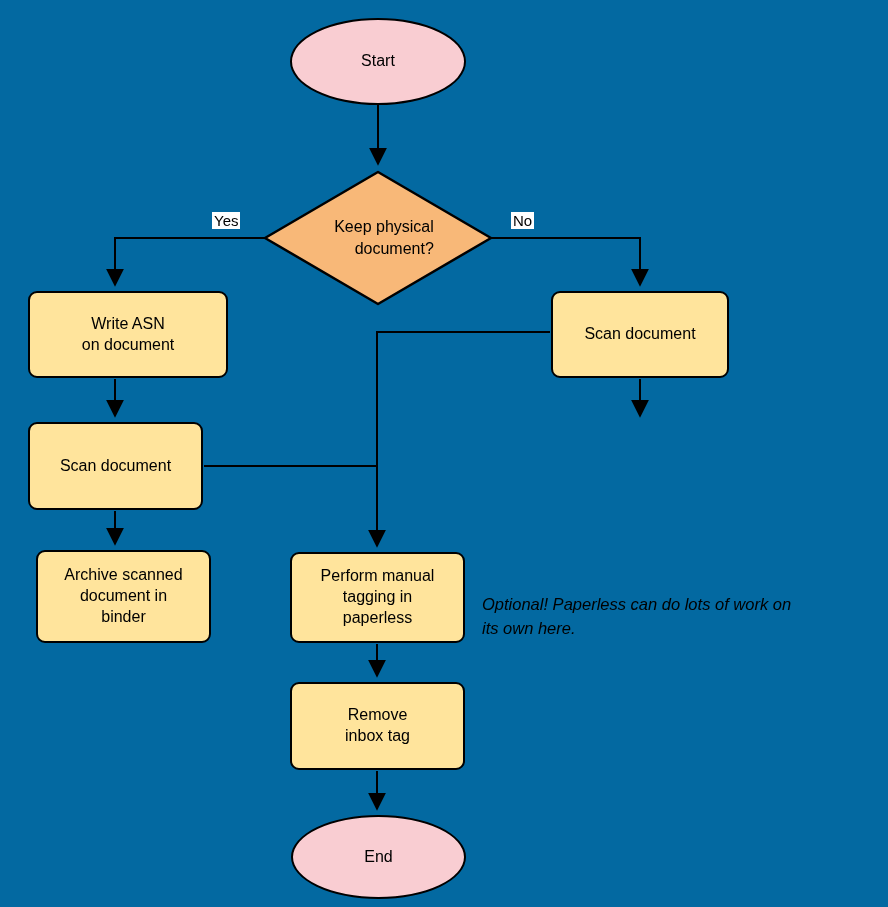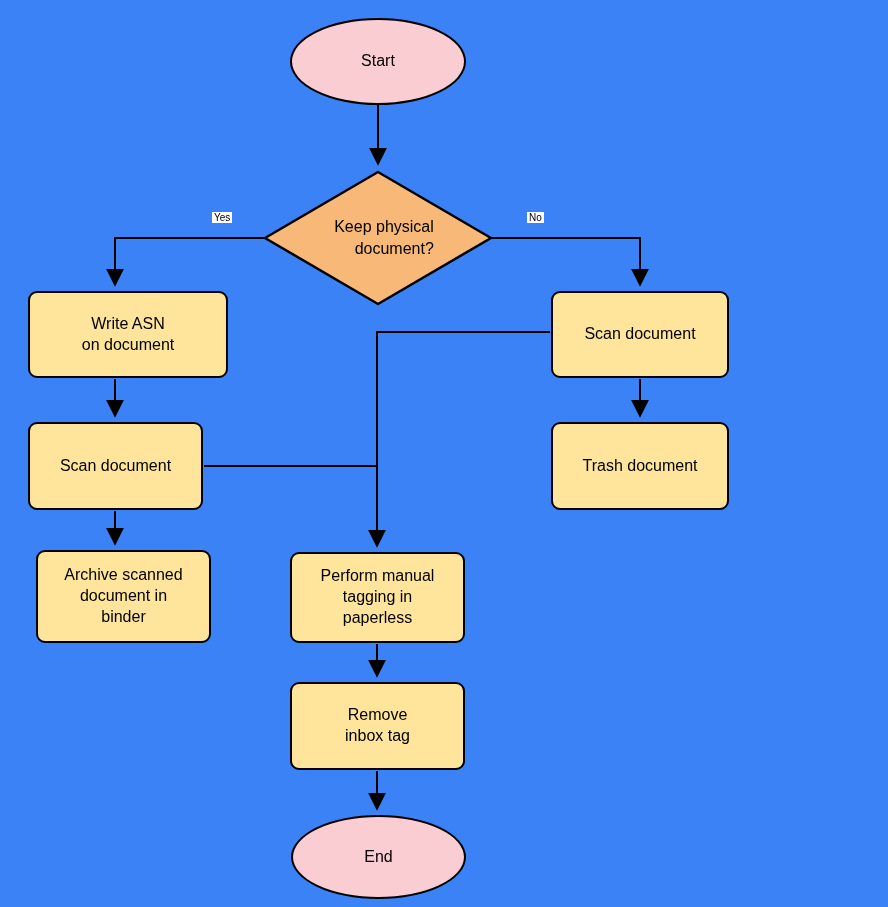--- a/index.html
+++ b/index.html
@@ -5,21 +5,21 @@
   html, body {
     margin: 0;
     padding: 0;
     background: #ffffff;
     font-family: "Liberation Sans", "DejaVu Sans", sans-serif;
   }
   .canvas {
     position: relative;
     width: 888px;
     height: 907px;
-    background: #3b82f6;
+    background: #0369a1;
     overflow: hidden;
     border-bottom: 1px solid #e3e3e3;
   }
   .edges {
     position: absolute;
     left: 0;
     top: 0;
     width: 888px;
     height: 907px;
     pointer-events: none;
@@ -67,21 +67,21 @@
     height: 100%;
     display: flex;
     align-items: center;
     justify-content: center;
     text-align: right;
     font-size: 16px;
     line-height: 1.35;
   }
   .edge-label {
     position: absolute;
-    font-size: 10px;
+    font-size: 15px;
     color: #000;
     background: #fff;
     padding: 0 2px;
   }
   .annotation {
     position: absolute;
     left: 482px;
     top: 593px;
     width: 404px;
     font-size: 16.5px;
@@ -96,21 +96,21 @@
   .n-decision     { left: 263px; top: 170px; width: 230px; height: 136px; }
   .n-write-asn    { left: 28px;  top: 291px; width: 200px; height: 87px; }
   .n-scan-left    { left: 28px;  top: 422px; width: 175px; height: 88px; }
   .n-archive      { left: 36px;  top: 550px; width: 175px; height: 93px; }
   .n-scan-right   { left: 551px; top: 291px; width: 178px; height: 87px; }
   .n-trash        { left: 551px; top: 422px; width: 178px; height: 88px; }
   .n-tagging      { left: 290px; top: 552px; width: 175px; height: 91px; }
   .n-remove-inbox { left: 290px; top: 682px; width: 175px; height: 88px; }
   .n-end          { left: 291px; top: 815px; width: 175px; height: 84px; }
   .l-yes { left: 212px; top: 212px; }
-  .l-no  { left: 511px; top: 212px; margin-left: 16px; }
+  .l-no  { left: 511px; top: 212px; }
 </style>
 </head>
 <body>
 
 <div class="canvas">
 
   <svg class="edges" width="888" height="907" viewBox="0 0 888 907" xmlns="http://www.w3.org/2000/svg">
     <defs>
       <marker id="arrow" viewBox="0 0 10 10" refX="9" refY="5" markerWidth="9" markerHeight="9" orient="auto-start-reverse">
         <path d="M0,0 L10,5 L0,10 Z" fill="#000"></path>
@@ -154,36 +154,35 @@
   <div class="node process n-archive">
     <span class="node-label">Archive scanned
 document in
 binder</span>
   </div>
 
   <div class="node process n-scan-right">
     <span class="node-label">Scan document</span>
   </div>
 
-  <div class="node process n-trash">
-    <span class="node-label">Trash document</span>
-  </div>
 
   <div class="node process n-tagging">
     <span class="node-label">Perform manual
 tagging in
 paperless</span>
   </div>
 
   <div class="node process n-remove-inbox">
     <span class="node-label">Remove
 inbox tag</span>
   </div>
 
   <div class="node terminal n-end">
     <span class="node-label">End</span>
   </div>
 
   <div class="edge-label l-yes">Yes</div>
   <div class="edge-label l-no">No</div>
 
+  <div class="annotation">Optional! Paperless can do lots of work on
+its own here.</div>
 
 </div>
 
 </body></html>

